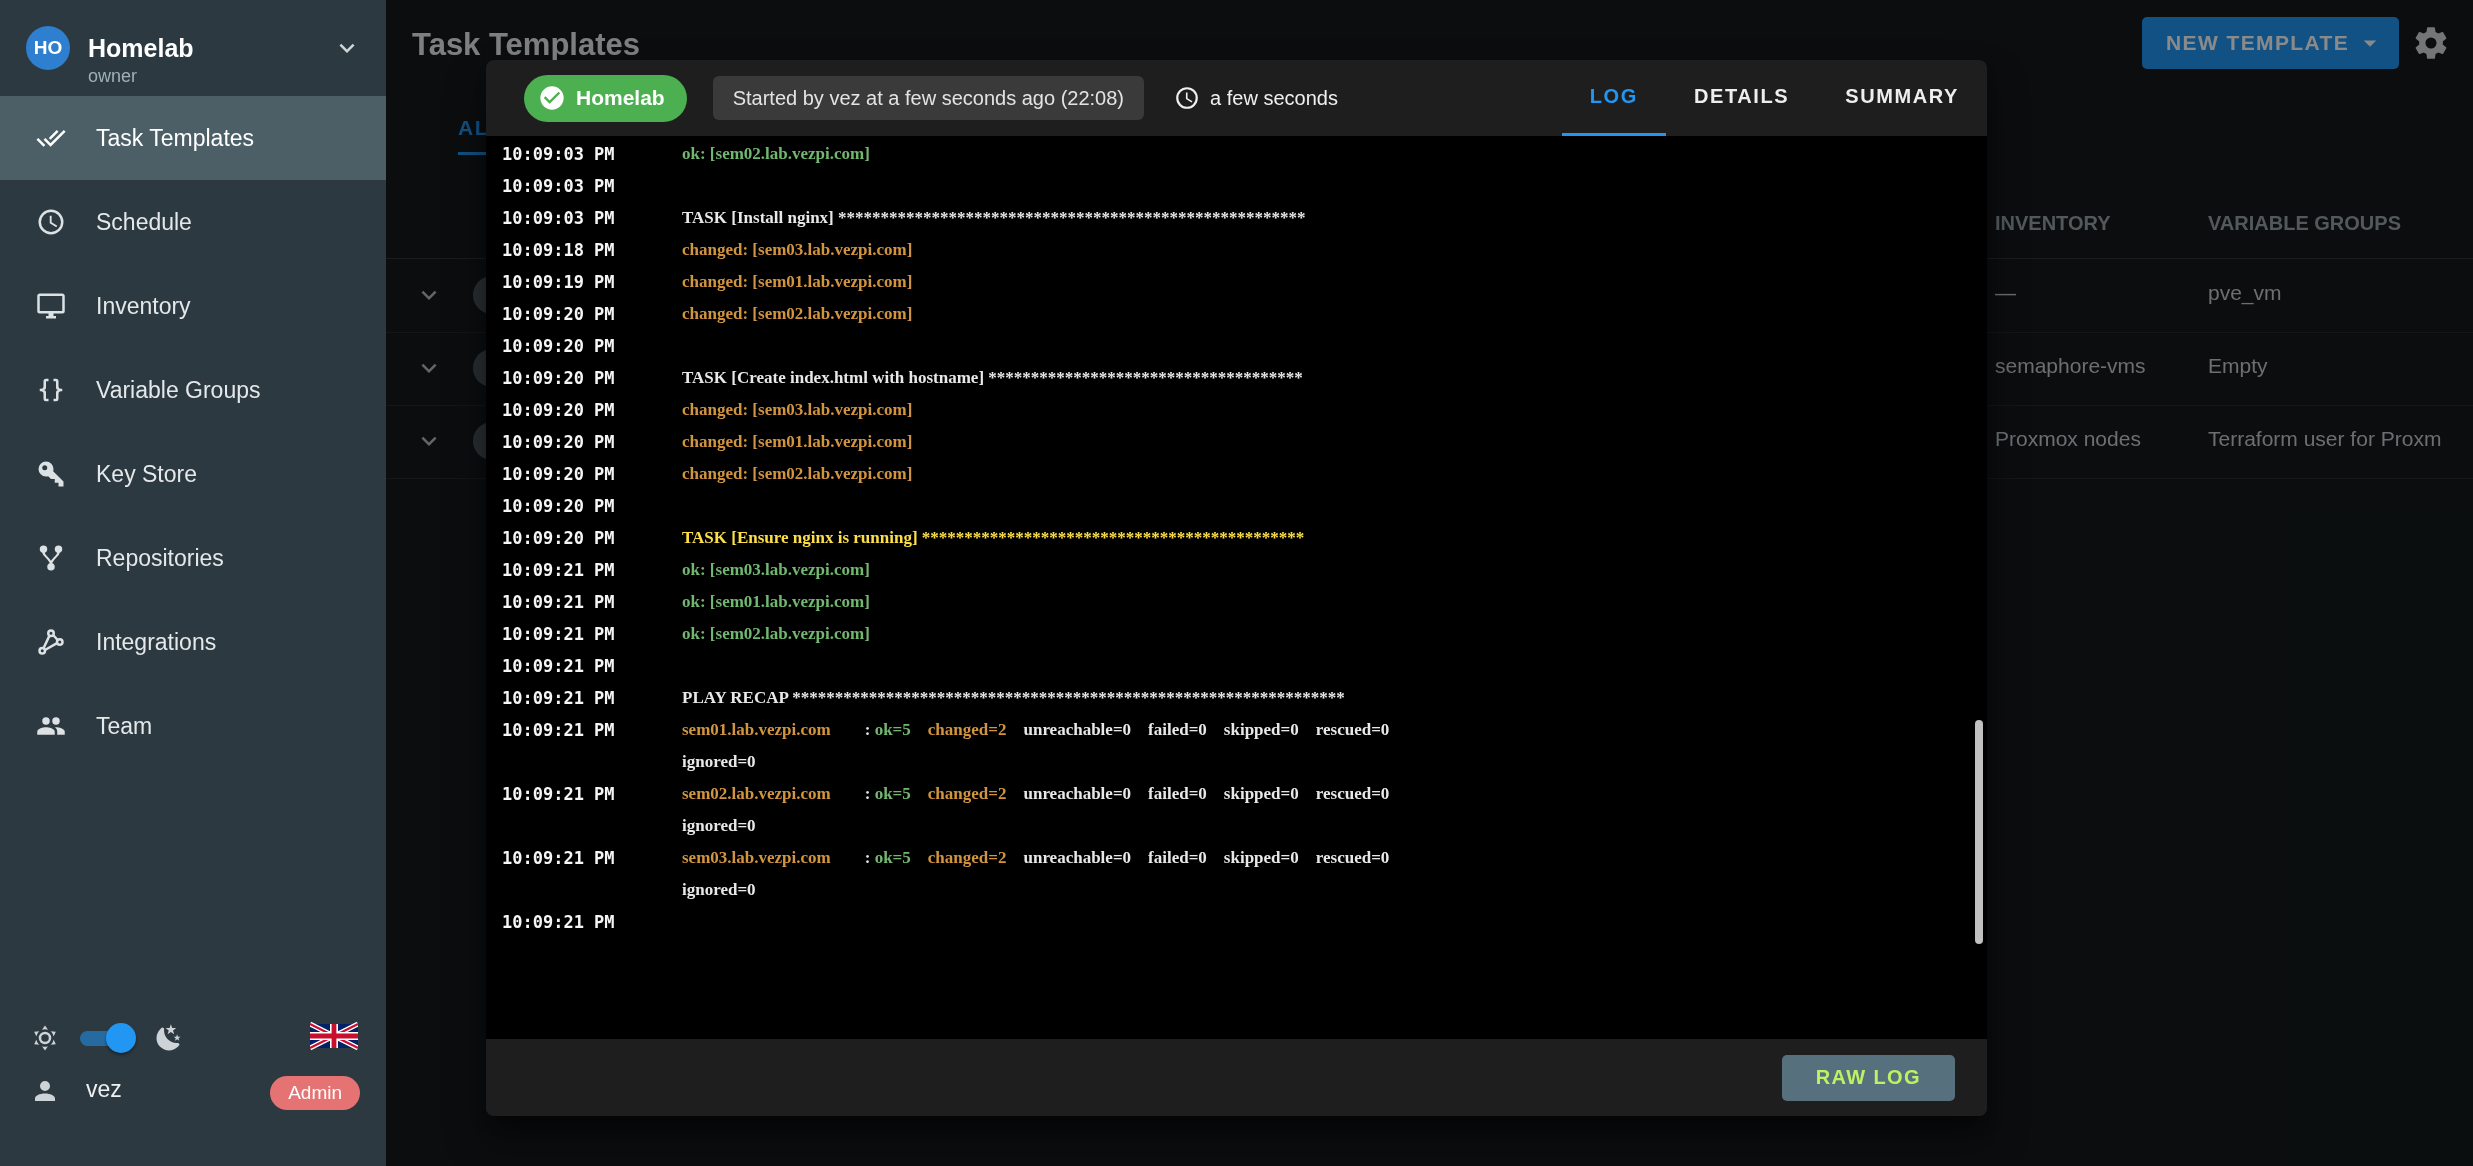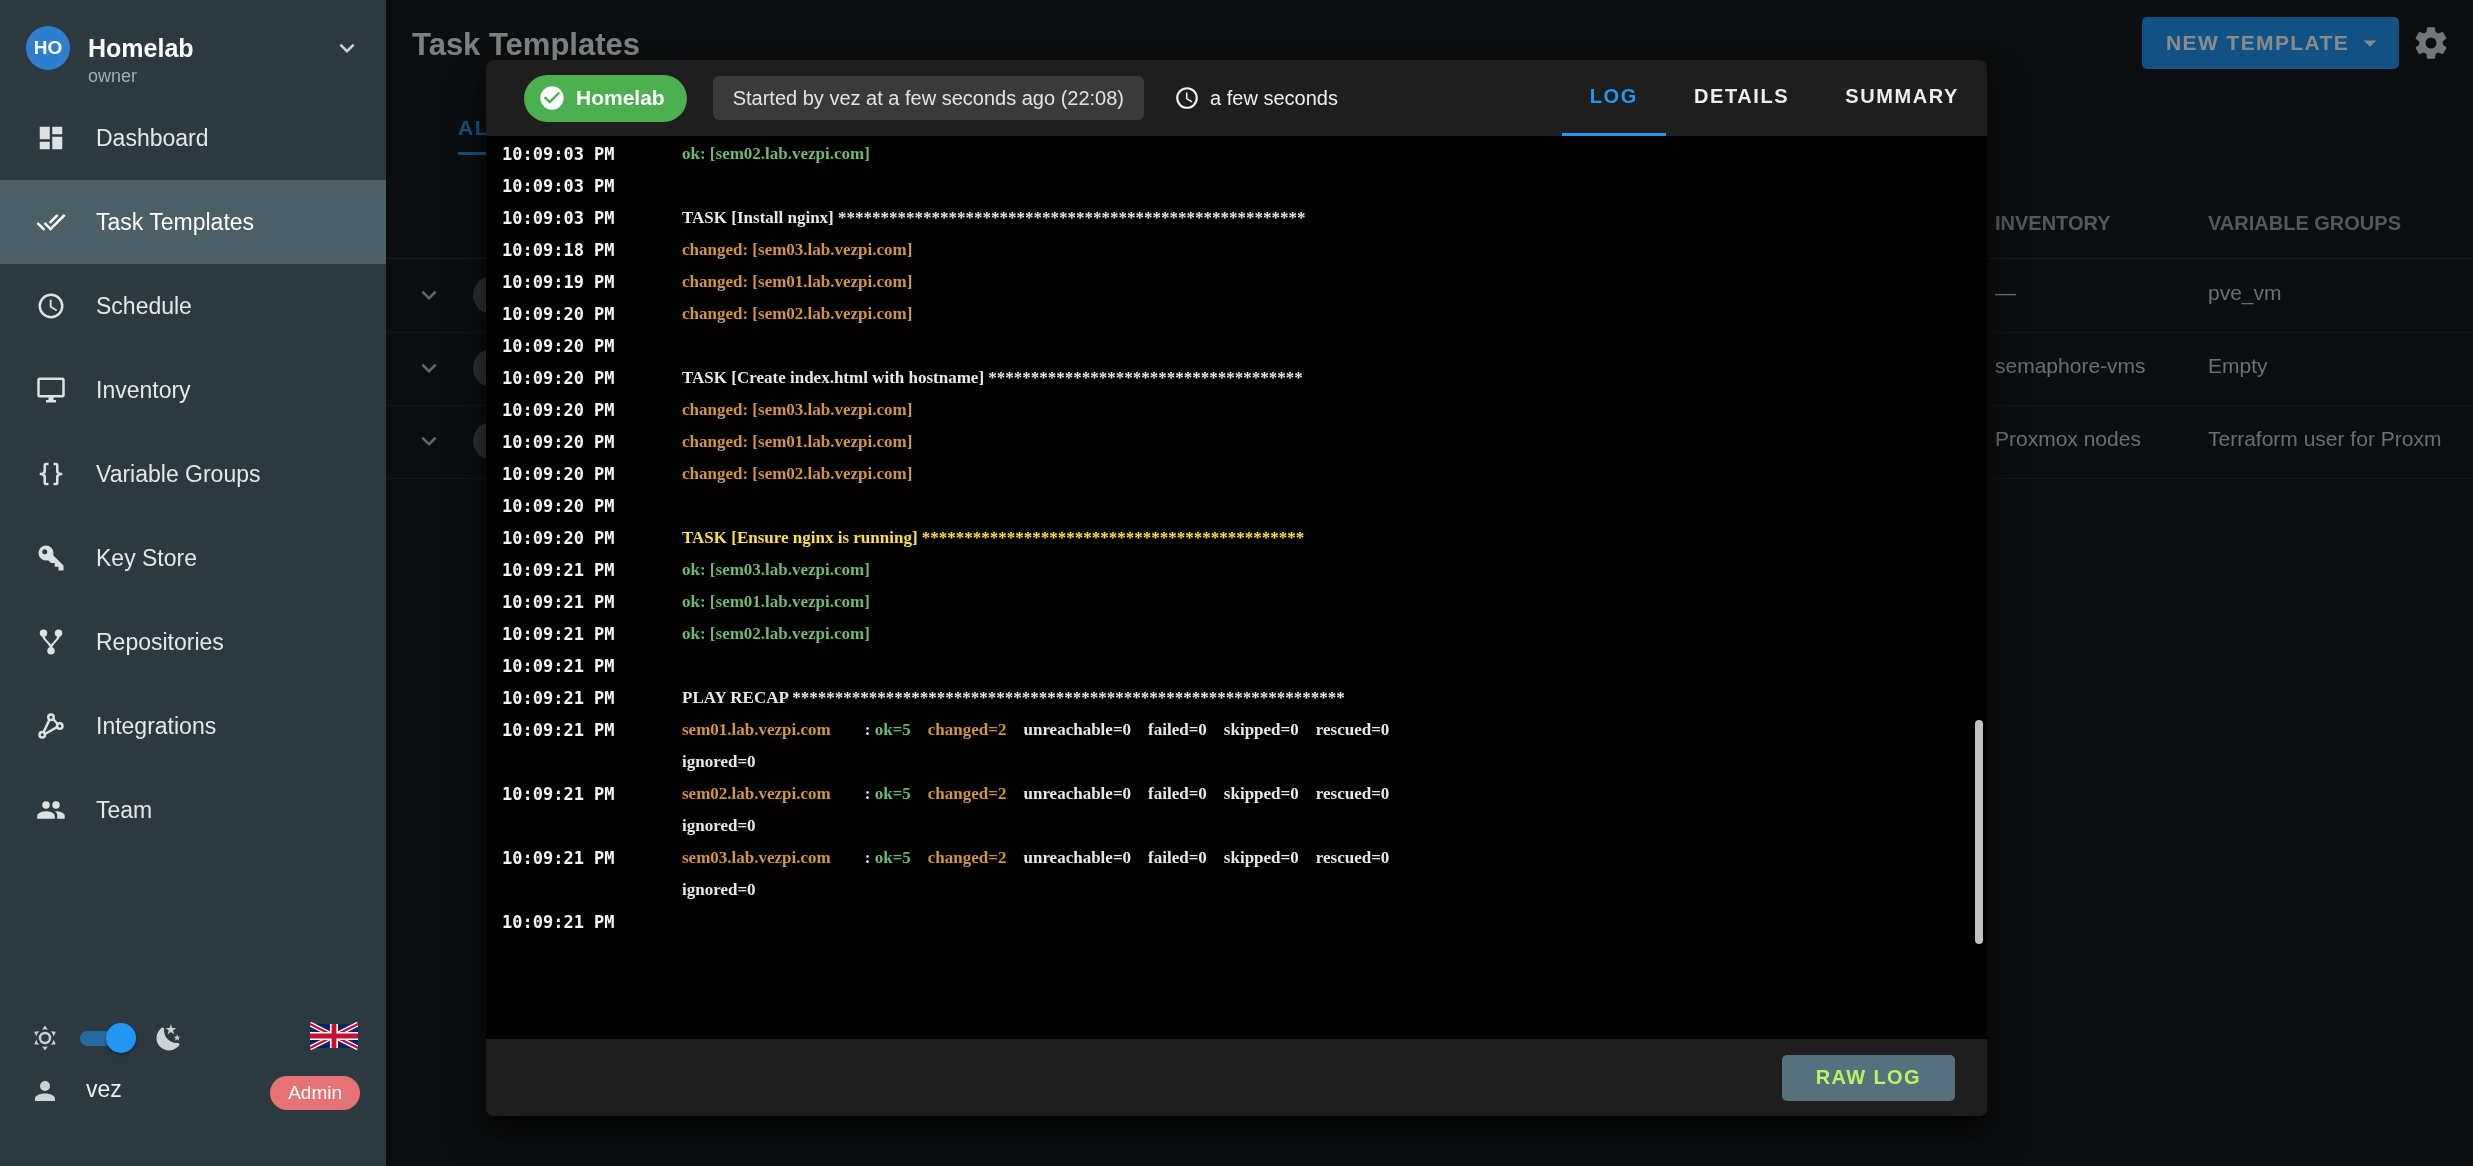--- a/index.html
+++ b/index.html
@@ -108,28 +108,20 @@
         <div class="ws-role">owner</div>
       </div>
       <span class="icon ws-chevron">
         <svg width="30" height="30" viewBox="0 0 24 24" fill="currentColor">
             <path d="M7.41,8.58L12,13.17L16.59,8.58L18,10L12,16L6,10L7.41,8.58Z"></path>
           </svg>
       </span>
     </div>
 
     <nav>
-      <div class="nav-item">
-        <span class="icon">
-          <svg width="30" height="30" viewBox="0 0 24 24" fill="currentColor">
-              <path d="M13 3h8v6h-8V3M3 3h8v10H3V3m0 12h8v6H3v-6m10-4h8v10h-8V11Z"></path>
-            </svg>
-        </span>
-        <span class="nav-label">Dashboard</span>
-      </div>
       <div class="nav-item active">
         <span class="icon">
           <svg width="30" height="30" viewBox="0 0 24 24" fill="currentColor">
               <path d="M0.41,13.41L6,19L7.41,17.58L1.83,12M22.24,5.58L11.66,16.17L7.5,12L6.07,13.41L11.66,19L23.66,7M18,7L16.59,5.58L10.24,11.93L11.66,13.34L18,7Z"></path>
             </svg>
         </span>
         <span class="nav-label">Task Templates</span>
       </div>
       <div class="nav-item">
         <span class="icon">

